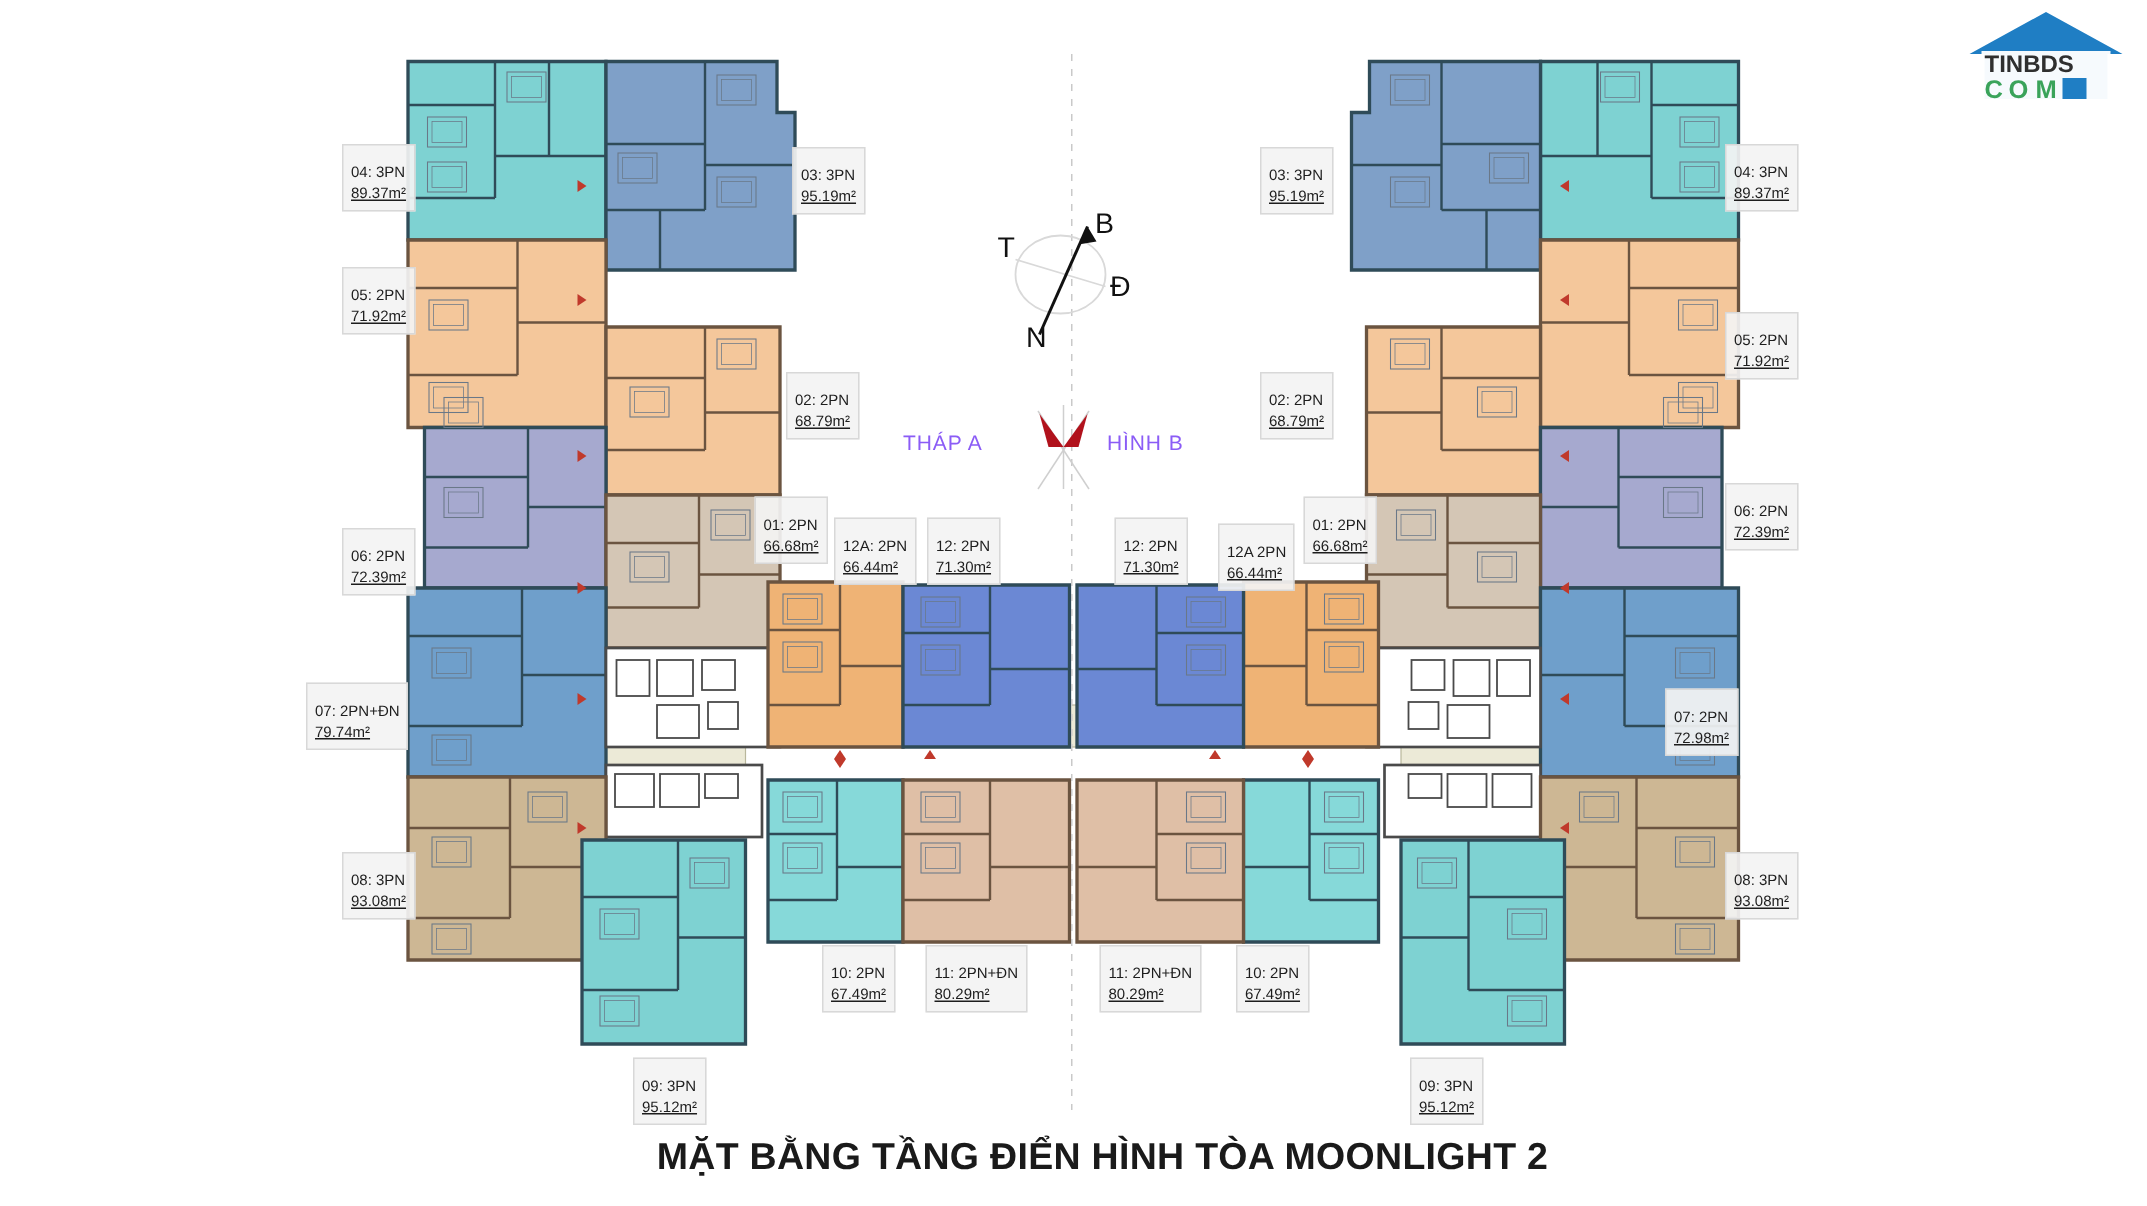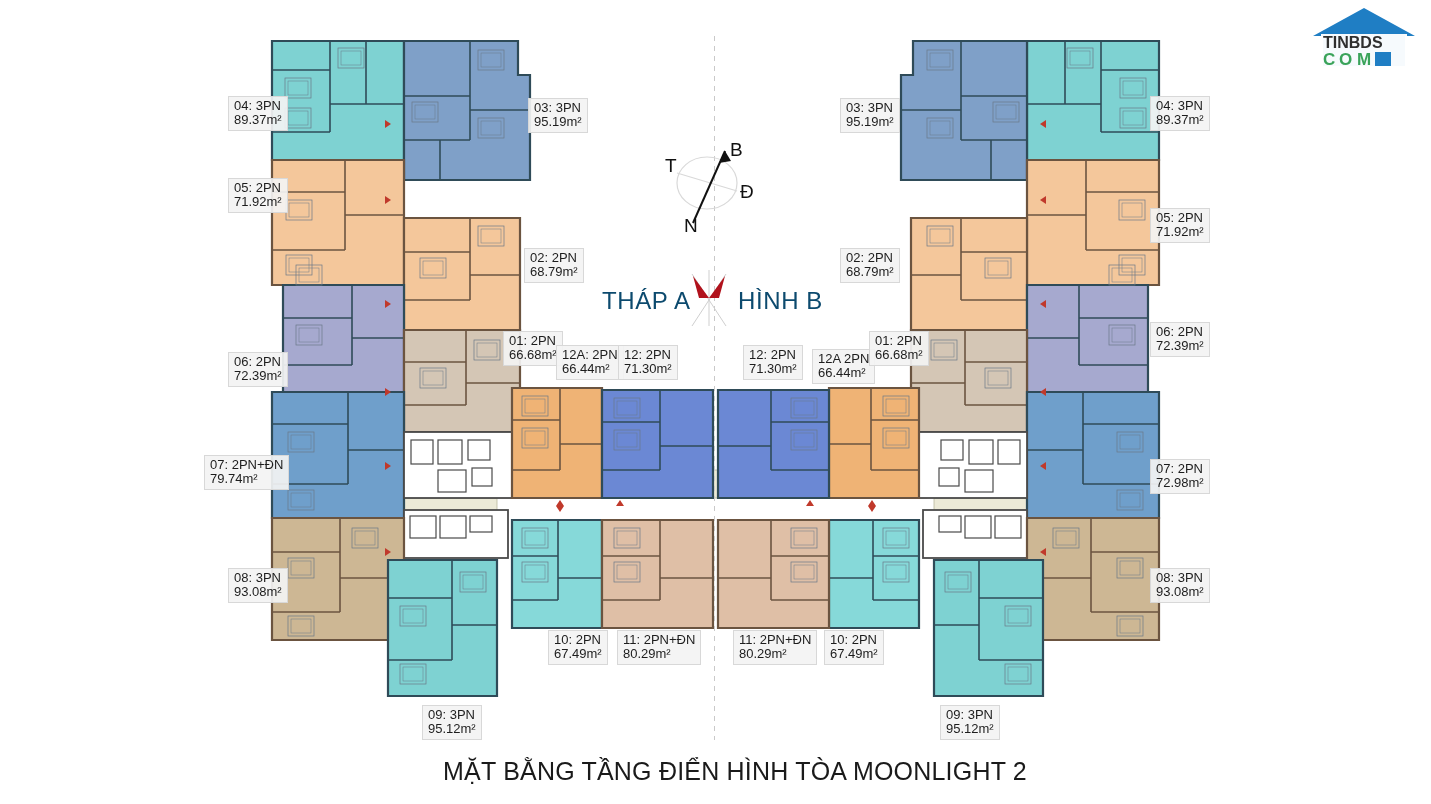--- a/index.html
+++ b/index.html
@@ -23,29 +23,29 @@
   }
   .logo svg { display:block; }
 
   
   .plan-title {
     position: absolute; left: 0; right: 0; top: 757px;
     text-align: center;
     font-size: 25px;
     letter-spacing: .2px;
     color: #1a1a1a;
-    font-weight: 400;
+    font-weight: 700;
     margin-left: 39px;
   }
 
   
   .tower-label {
     position: absolute;
-    font-size: 24px;
-    color: #0c4a6e;
+    font-size: 14px;
+    color: #8b5cf6;
     letter-spacing: .6px;
     white-space: nowrap;
   }
   #tower-a { left: 602px; top: 287px; }
   #tower-b { left: 738px; top: 287px; }
 
   
   .compass { position: absolute; left: 655px; top: 135px; width: 115px; height: 100px; }
   .compass .c-letter {
     position: absolute; font-size: 19px; color: #111; font-weight: 400;
@@ -58,28 +58,28 @@
   .axis-v {
     position: absolute; left: 714px; top: 36px; width: 1px; height: 704px;
     background: repeating-linear-gradient(to bottom,#c9c9c9 0 5px, transparent 5px 10px);
   }
 
   
   .unit-label {
     position: absolute;
     background: rgba(243,243,243,.92);
     border: 1px solid #d8d8d8;
-    padding: 2px 5px 3px 5px;
-    font-size: 13px;
+    padding: 12px 5px 3px 5px;
+    font-size: 10px;
     line-height: 14px;
     color: #1d1d1d;
     white-space: nowrap;
     text-align: left;
   }
-  .unit-label .ln2 { display: block; }
+  .unit-label .ln2 { display: block; text-decoration: underline; }
 
   
   #planwrap {
     position: absolute; left: 0; top: 0; width: 1431px; height: 804px;
     pointer-events: none;
   }
   #planwrap svg { display: block; }
 </style>
 </head>
 <body>
@@ -559,21 +559,21 @@
     <span class="ln2">89.37m²</span>
   </div>
   <div class="unit-label" style="left:1150px; top:208px;">
     <span>05: 2PN</span>
     <span class="ln2">71.92m²</span>
   </div>
   <div class="unit-label" style="left:1150px; top:322px;">
     <span>06: 2PN</span>
     <span class="ln2">72.39m²</span>
   </div>
-  <div class="unit-label" style="left:1150px; top:459px;">
+  <div class="unit-label" style="left:1110px; top:459px;">
     <span>07: 2PN</span>
     <span class="ln2">72.98m²</span>
   </div>
   <div class="unit-label" style="left:1150px; top:568px;">
     <span>08: 3PN</span>
     <span class="ln2">93.08m²</span>
   </div>
 
   <div class="unit-label" style="left:528px; top:98px;">
     <span>03: 3PN</span>

